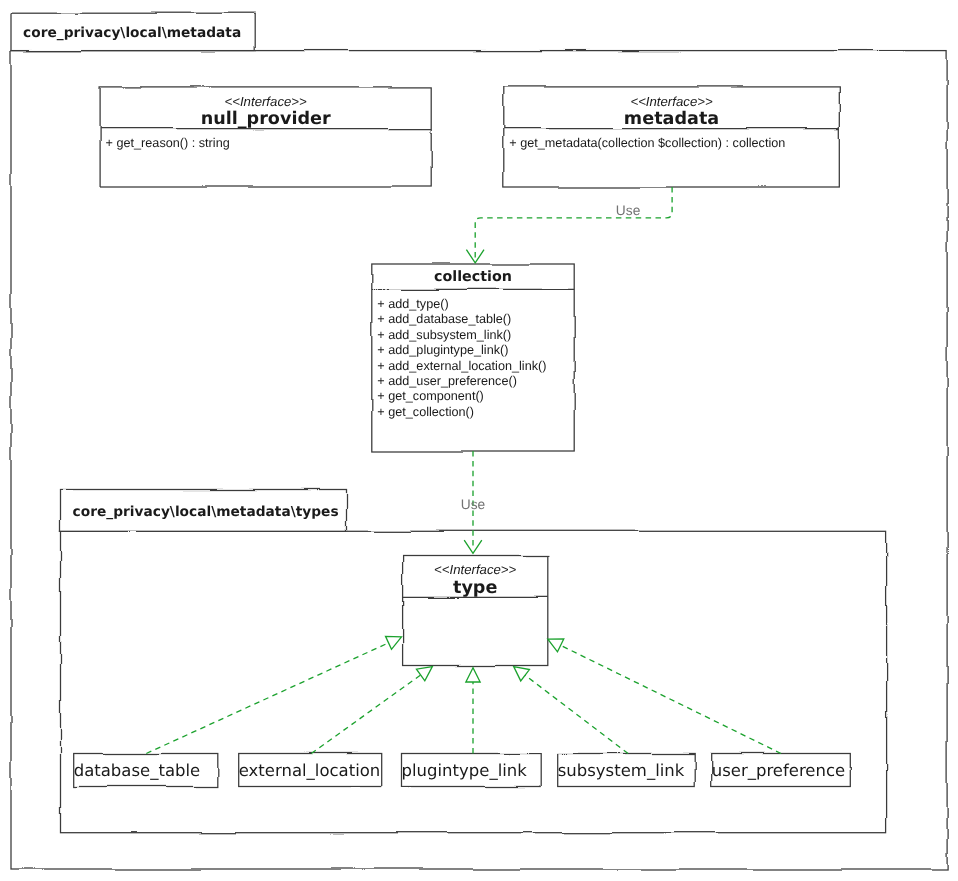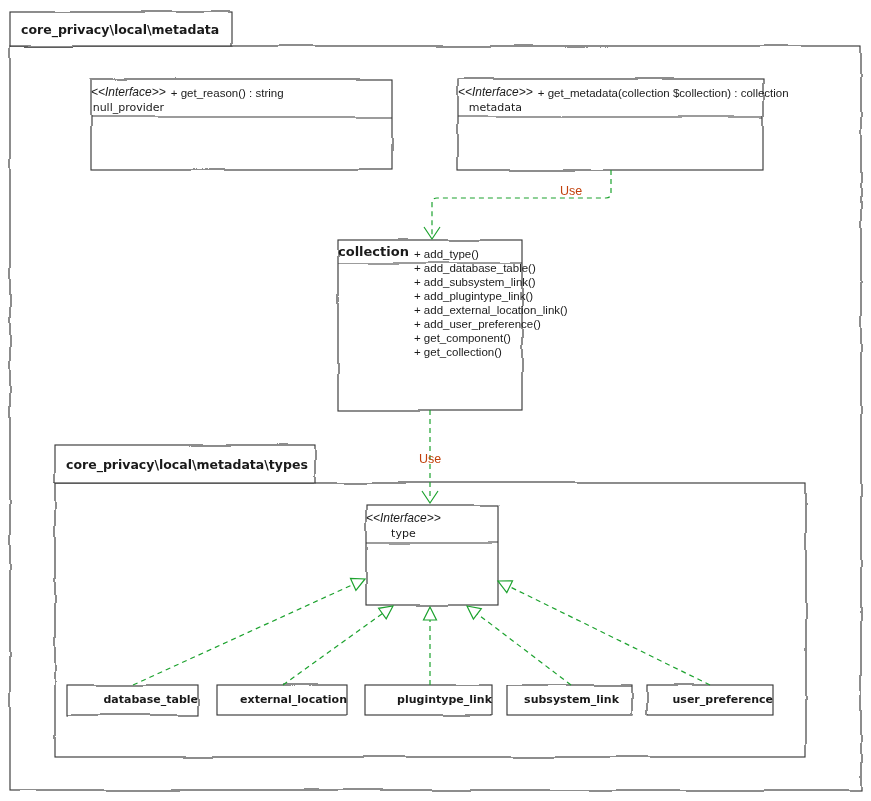--- a/index.html
+++ b/index.html
@@ -6,35 +6,35 @@
   #stage{
     position:relative;width:871px;height:801px;background:#ffffff;overflow:hidden;
     font-family:"Liberation Sans",sans-serif;color:#1a1a1a;
   }
   #shapes{position:absolute;left:0;top:0;width:871px;height:801px;}
   .abs{position:absolute;box-sizing:border-box;}
   .pkg-label{
     font-family:"DejaVu Sans",sans-serif;font-weight:bold;font-size:12.5px;
     display:flex;align-items:center;padding-left:11px;white-space:nowrap;
   }
-  .box{display:flex;flex-direction:row;}
+  .box{display:flex;flex-direction:column;}
   .box-header{text-align:center;padding-top:5px;line-height:16px;}
   .stereotype{font-style:italic;font-size:12px;}
-  .class-name{font-family:"DejaVu Sans",sans-serif;font-weight:normal;font-size:11px;}
+  .class-name{font-family:"DejaVu Sans",sans-serif;font-weight:bold;font-size:16px;}
   .methods{padding:7px 5px 0 5px;}
   .method-line{font-size:11.5px;line-height:14px;white-space:nowrap;}
   .title-only{
     font-family:"DejaVu Sans",sans-serif;font-weight:bold;font-size:13px;
     text-align:center;line-height:23px;white-space:nowrap;
   }
   .leaf-title{
-    font-family:"DejaVu Sans",sans-serif;font-weight:bold;font-size:11px;
-    text-align:right;line-height:30px;white-space:nowrap;
+    font-family:"DejaVu Sans",sans-serif;font-weight:normal;font-size:15px;
+    text-align:left;line-height:30px;white-space:nowrap;
   }
-  .use-label{font-size:12.5px;text-align:center;color:#c2410c;}
+  .use-label{font-size:12.5px;text-align:center;color:#737373;}
 </style>
 </head>
 <body>
 
 <div id="stage">
 
   <svg id="shapes" viewBox="0 0 871 801" xmlns="http://www.w3.org/2000/svg">
     <defs>
       <filter id="rough" x="-5%" y="-5%" width="110%" height="110%">
         <feTurbulence type="fractalNoise" baseFrequency="0.012 0.045" numOctaves="2" seed="7" result="n"></feTurbulence>

